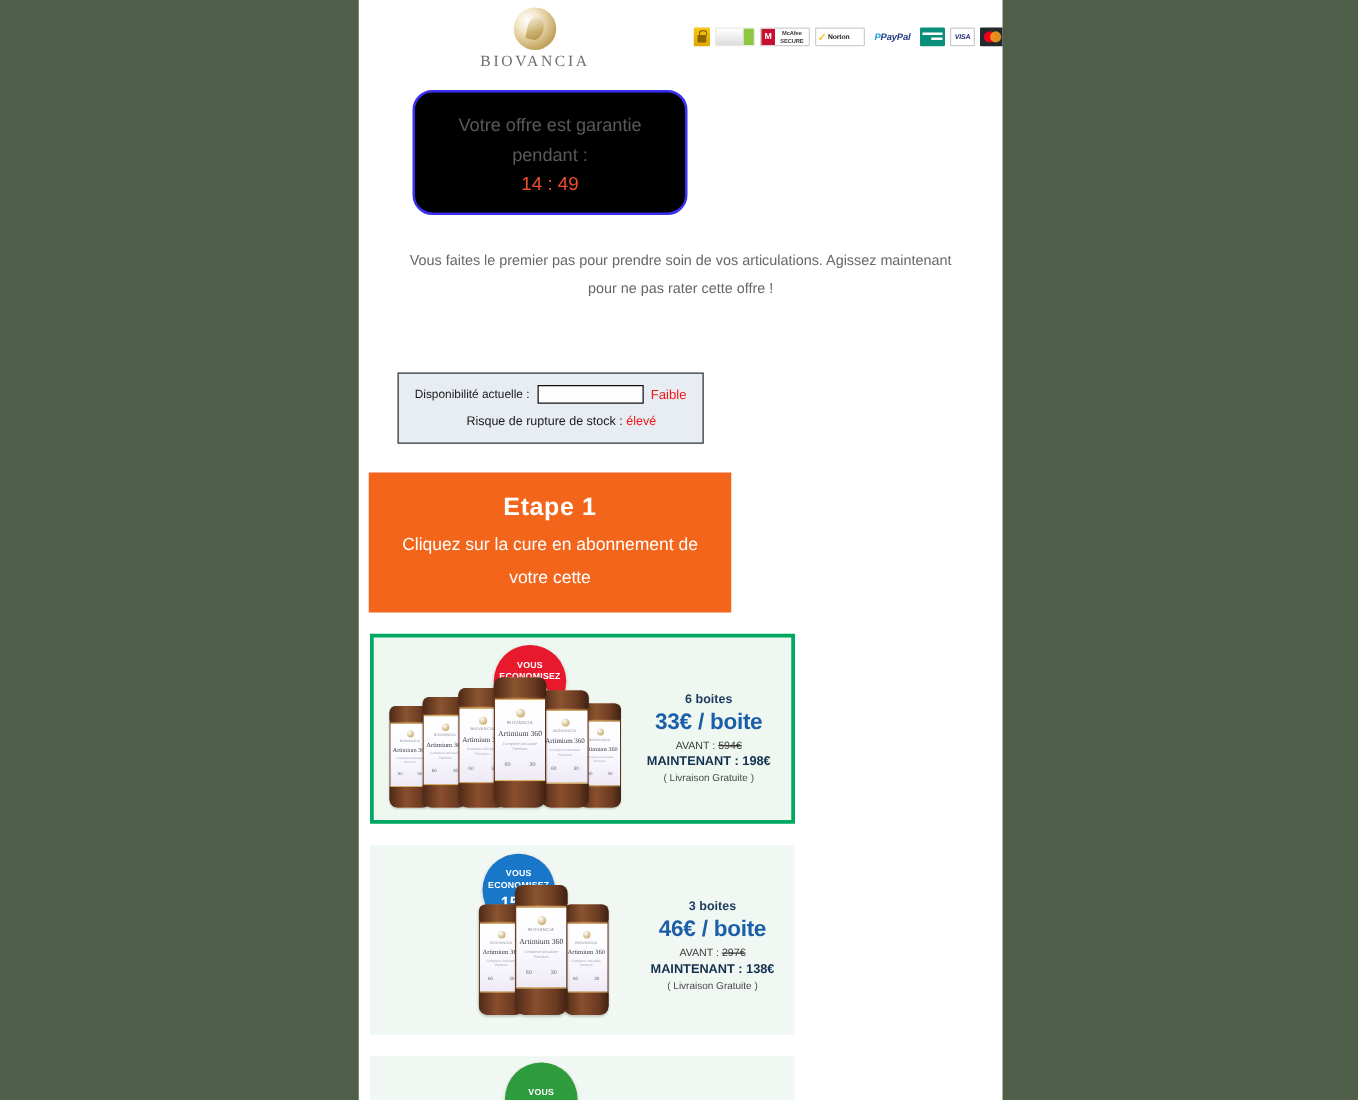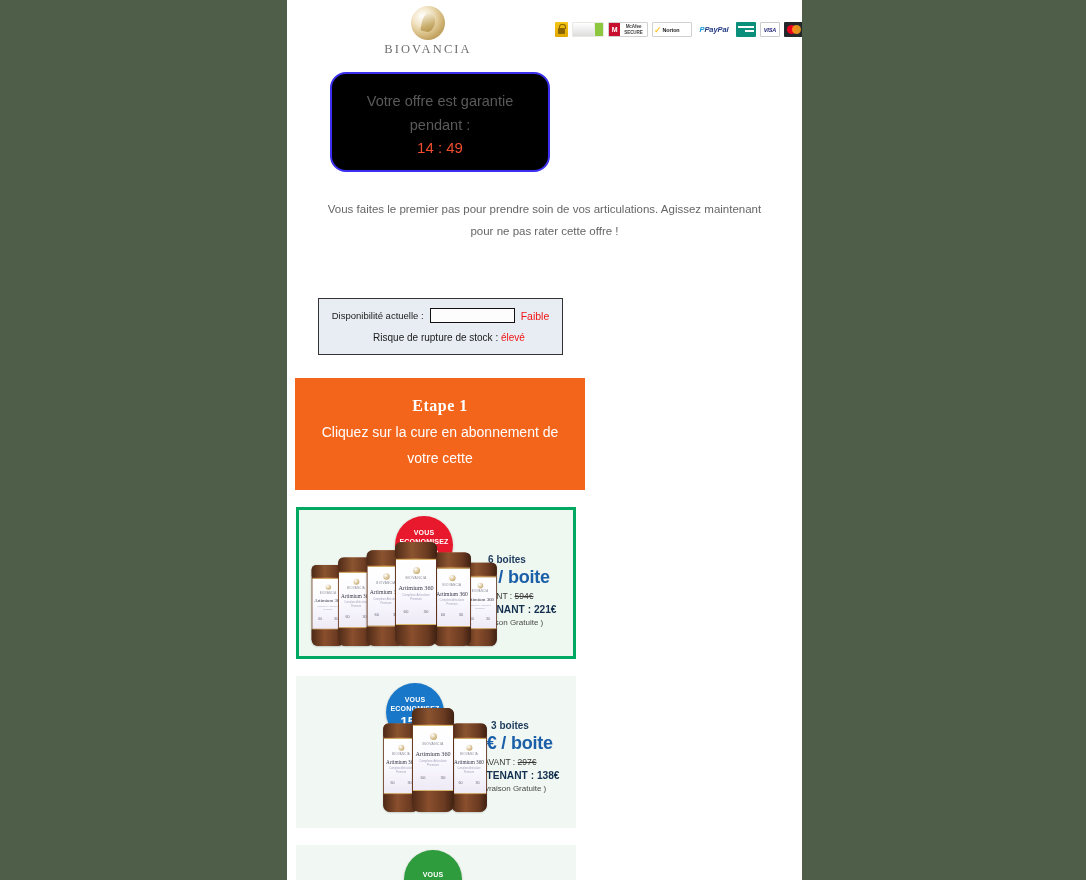--- a/index.html
+++ b/index.html
@@ -153,27 +153,27 @@
 
   
   .etape {
     position: absolute; left: 8px; top: 378px;
     width: 290px; height: 112px;
     background: #F4651C;
     display: flex; flex-direction: column;
     align-items: center; justify-content: center;
     color: #fff;
   }
-  .etape-title { font-size: 16px; font-weight: bold; letter-spacing: .5px; font-family: Liberation Serif, serif; }
+  .etape-title { font-size: 20px; font-weight: bold; letter-spacing: .5px; }
   .etape-sub { font-size: 14px; line-height: 26px; text-align: center; width: 260px; margin-top: 4px; }
 
   
   .card {
     position: absolute; left: 9px;
-    width: 280px; height: 152px;
+    width: 340px; height: 152px;
     overflow: hidden;
   }
   .card.c1 { top: 507px; background: #EFF7F1; border: 3px solid #00A862; }
   .card.c2 { top: 676px; background: #F1F7F2; border: none; }
   .card.c3 { top: 845px; background: #F1F7F2; border: none; height: 35px; }
 
   .bottles { position: absolute; left: 8px; top: 18px; height: 118px; }
   .bottle {
     position: absolute; bottom: 0;
     width: 42px; height: 104px;
@@ -384,21 +384,21 @@
       </div>
       <div class="pricing">
         <div class="p-qty">6 boites</div>
         <div class="p-unit">33€ / boite</div>
         <div class="p-before">
           <span>AVANT :</span>
           <s>594€</s>
         </div>
         <div class="p-now">
           <span>MAINTENANT :</span>
-          <span>221€</span>
+          <span>198€</span>
         </div>
         <div class="p-ship">( Livraison Gratuite )</div>
       </div>
     </div>
 
     <div class="card c2">
       <div class="bottles" style="left:84px;">
           <div class="bottle" style="left: 0px; z-index: 1; transform: scale(0.85); transform-origin: center bottom;">
             <div class="cap"></div>
             <div class="label">

